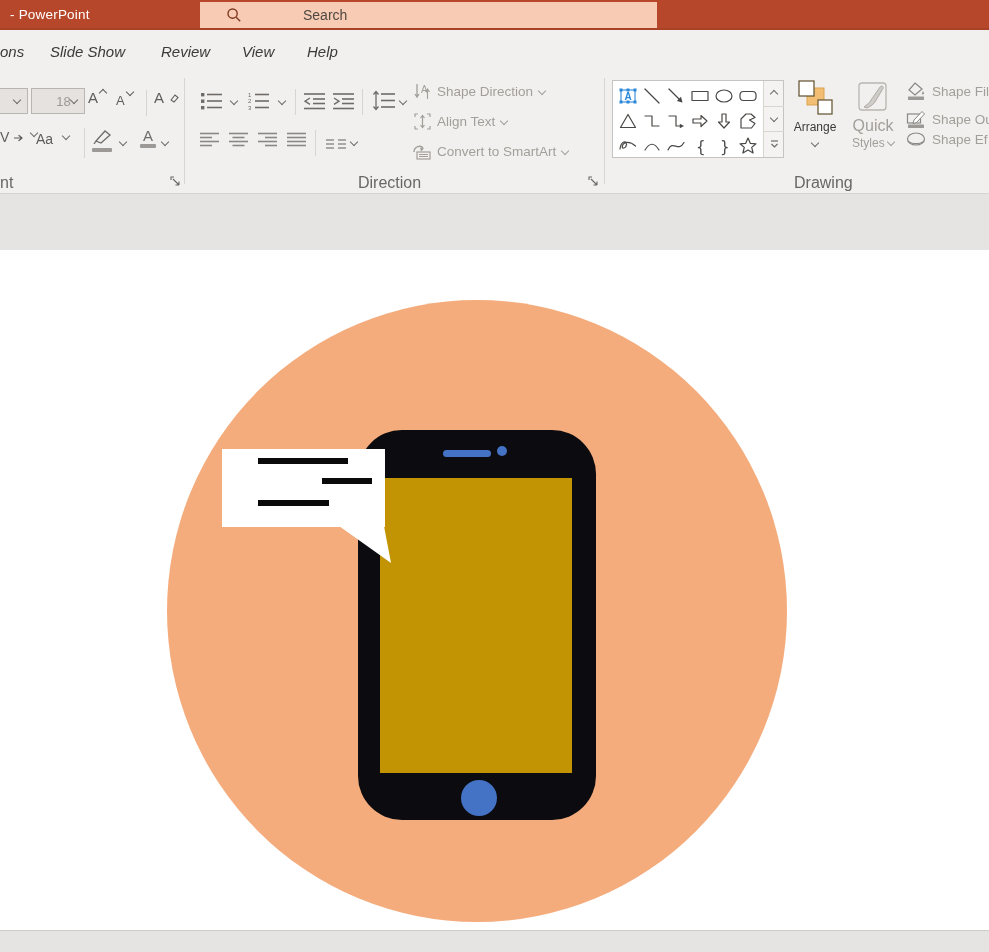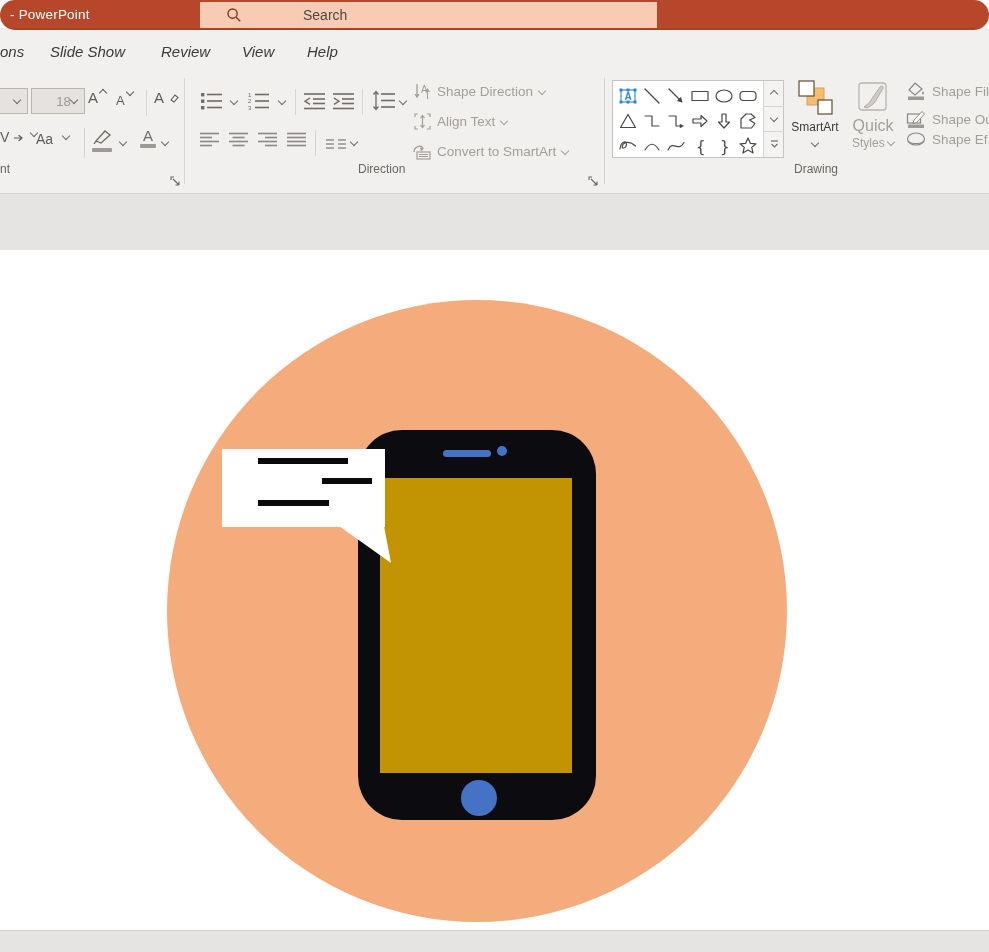--- a/index.html
+++ b/index.html
@@ -3,34 +3,34 @@
 <meta charset="utf-8">
 <style>
   html,body{margin:0;padding:0;}
   body{
     width:989px;height:952px;position:relative;overflow:hidden;
     font-family:"Liberation Sans",sans-serif;background:#fff;
     -webkit-font-smoothing:antialiased;
   }
   .abs{position:absolute;}
   
-  .titlebar{left:0;top:0;width:989px;height:30px;background:var(--c-title_bar,#B7472A);border-radius:15px;}
+  .titlebar{left:0;top:0;width:989px;height:30px;background:var(--c-title_bar,#B7472A);}
   .titlebar::after{content:"";position:absolute;left:0;bottom:0;width:100%;height:2px;background:rgba(0,0,0,.08);}
   .app-title{left:10px;top:7px;color:#fff;font-size:13.5px;letter-spacing:.2px;}
   .searchbox{left:200px;top:2px;width:457px;height:26px;background:var(--c-search_box,#F8CCB4);display:flex;align-items:center;gap:40px;}
   .searchbox .mag{margin-left:26px;flex:0 0 auto;display:block;}
   .searchbox .ph{margin-left:21px;font-size:14px;color:#4E4742;}
   
   .tabrow{left:0;top:30px;width:989px;height:42px;background:var(--c-ribbon_bg,#F2F0EE);font-style:italic;}
   .tab{top:13px;font-size:15px;color:var(--c-tab_text,#3B3A39);white-space:nowrap;cursor:default;}
   
   .ribbon{left:0;top:72px;width:989px;height:122px;background:var(--c-ribbon_bg,#F2F0EE);border-bottom:1px solid var(--c-ribbon_border,#D8D4D0);box-sizing:border-box;}
   .vsep{width:1px;background:#D8D4D0;}
   .gsep{top:6px;height:106px;}
-  .grplabel{top:90px;font-size:12px;color:#696663;white-space:nowrap;}
+  .grplabel{top:102px;font-size:16px;color:#696663;white-space:nowrap;}
   .combo{height:26px;background:var(--c-combo_bg,#E5E2E0);border:1px solid var(--c-combo_border,#B9B5B1);box-sizing:border-box;display:flex;align-items:center;color:#9C9996;font-size:13px;}
   .combo .val{padding-left:24px;flex:1;text-align:center;}
   .chev{display:inline-block;width:5px;height:5px;border-right:1.4px solid currentColor;border-bottom:1.4px solid currentColor;transform:rotate(45deg);margin-bottom:2px;}
   .chev.up{transform:rotate(-135deg);margin-bottom:-1px;}
   .disabled{color:var(--c-disabled_gray,#A29E9A);}
   .btnletter{font-size:15px;color:#5F5D5B;}
   .minibar{height:4px;background:#9C9996;border-radius:1px;}
   .rib-textbtn{display:flex;align-items:center;gap:6px;font-size:13.5px;white-space:nowrap;}
   
   .gallery{left:612px;top:8px;width:172px;height:78px;background:#fff;border:1px solid var(--c-gallery_border,#C6C3C0);box-sizing:border-box;}
@@ -406,21 +406,21 @@
       </div>
     </div>
   </div>
 
   <div class="abs" style="left:790px;top:8px;width:50px;text-align:center;">
     <svg width="35" height="36" viewBox="0 0 35 36" style="display:block;margin:0 auto;">
       <rect x="9" y="8" width="17" height="17" fill="#F2BE74" stroke="#D9A34F" stroke-width="1"></rect>
       <rect x="1" y="1" width="15" height="15" fill="#fff" stroke="#6B5B3B" stroke-width="1.3"></rect>
       <rect x="20" y="20" width="14" height="14" fill="#fff" stroke="#6B5B3B" stroke-width="1.3"></rect>
     </svg>
-    <div style="font-size:12px;color:#3B3A39;margin-top:4px;">SmartArt</div>
+    <div style="font-size:12px;color:#3B3A39;margin-top:4px;">Arrange</div>
     <span class="chev" style="color:#6E6B68;margin-top:3px;"></span>
   </div>
 
   <div class="abs disabled" style="left:846px;top:8px;width:54px;text-align:center;">
     <svg width="34" height="34" viewBox="0 0 34 34" style="display:block;margin:0 auto;">
       <rect x="3" y="3" width="27" height="27" rx="3" fill="none" stroke="#B9B5B1" stroke-width="1.3"></rect>
       <path d="M8,27 C11,24 13,24 15,20 L24,7 C25.5,5 28,6.5 27,8.5 L19,22 C16.5,25 15,26 11,28 Z" fill="#CFCBC7" stroke="#A29E9A" stroke-width="0.8"></path>
     </svg>
     <div style="font-size:16px;margin-top:3px;">Quick</div>
     <div style="font-size:12px;margin-top:1px;"><span>Styles</span> <span class="chev"></span></div>

